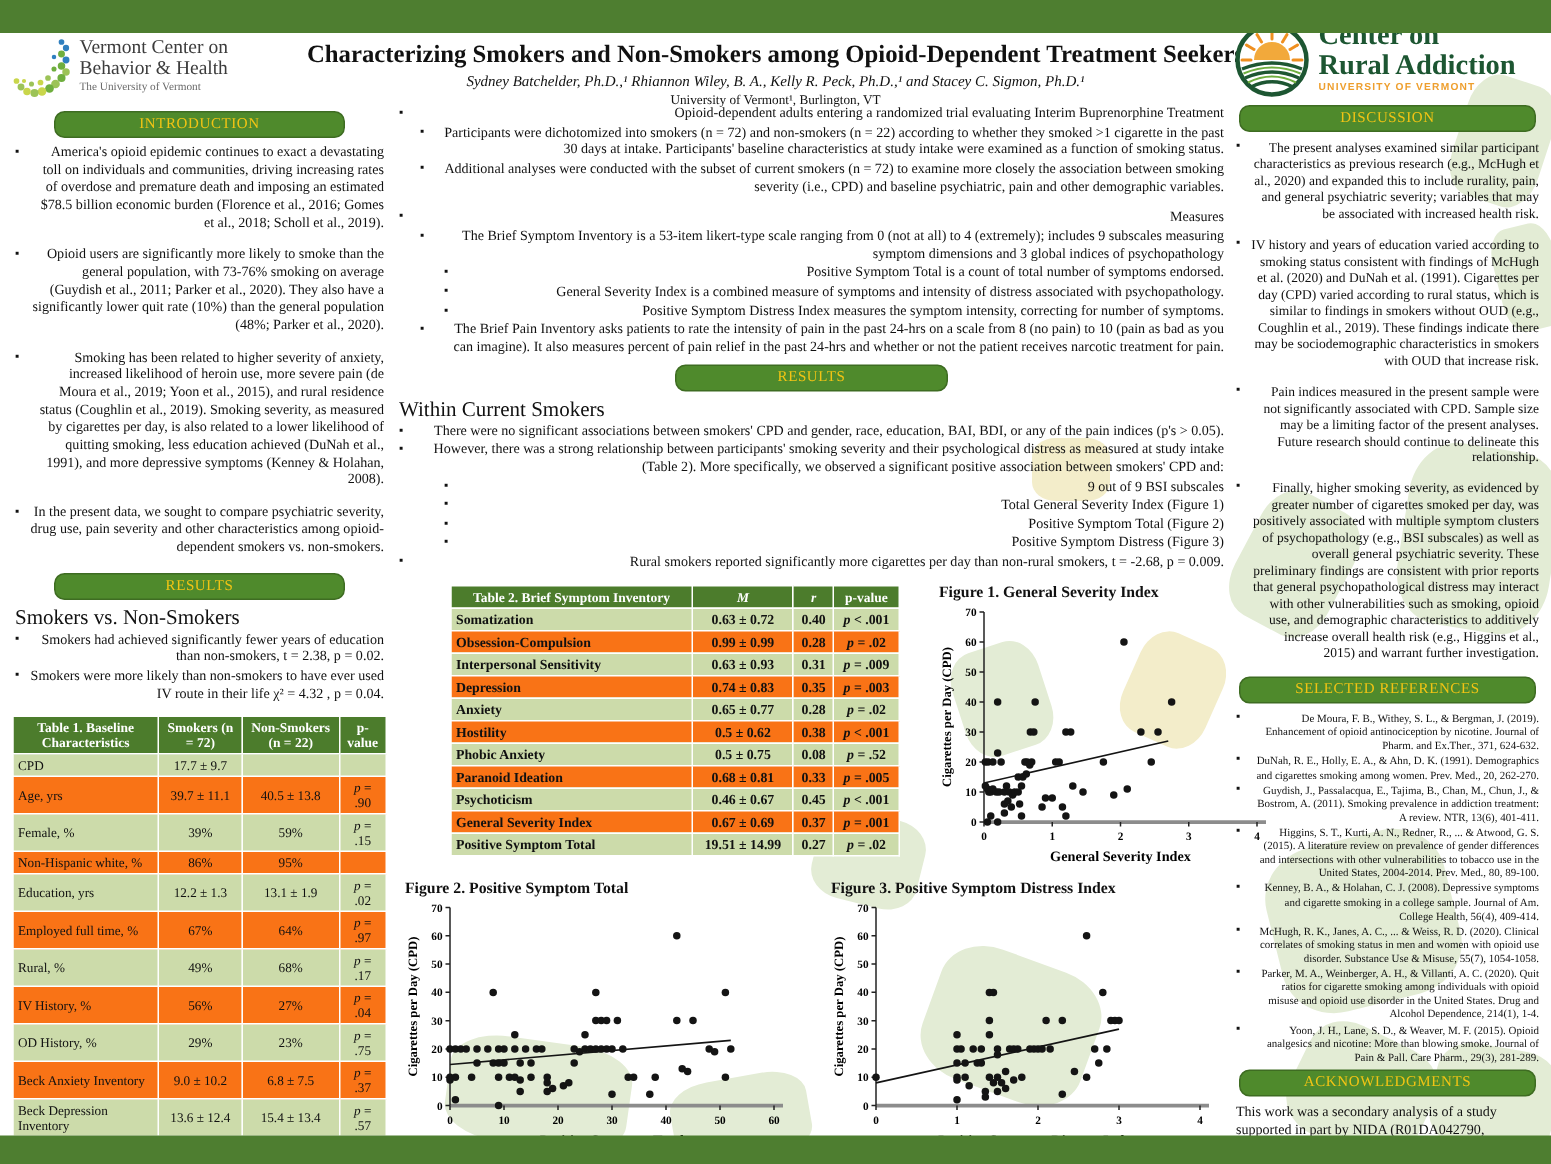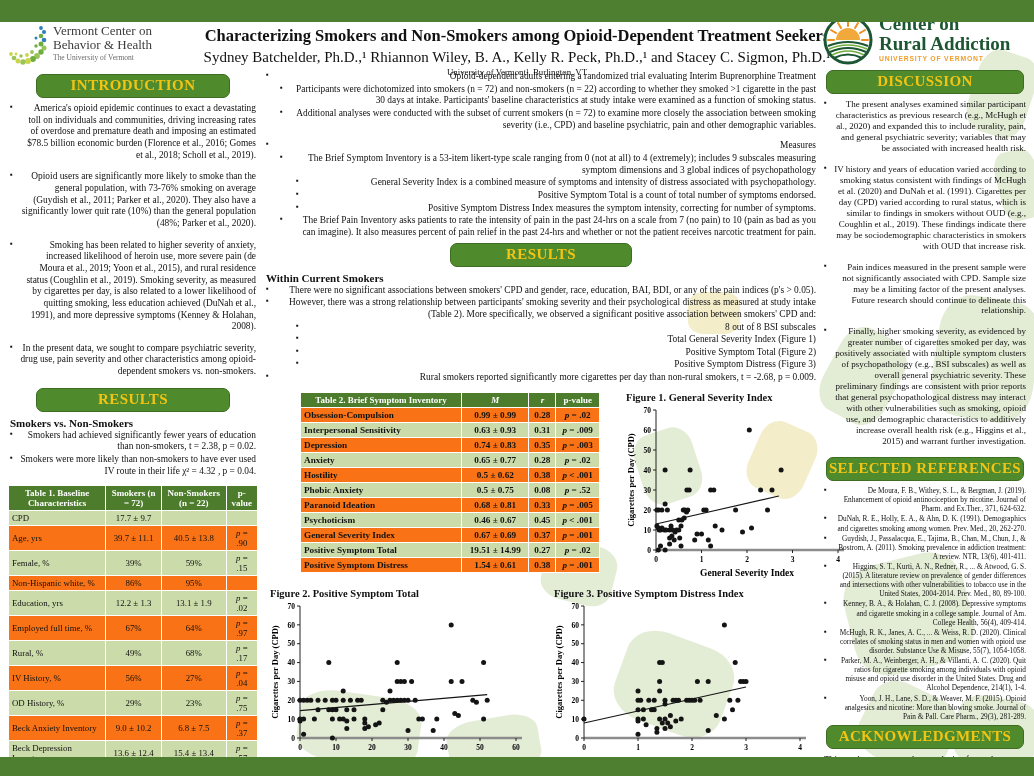--- a/index.html
+++ b/index.html
@@ -9,28 +9,28 @@
   .bar.top{top:0;height:22px}
   .bar.bottom{bottom:0;height:19px}
   .blob{position:absolute;z-index:0;background:#e3ecd5;border-radius:30%}
   .blob.yellow{background:#f3edca}
   .col{position:absolute;z-index:2}
   .col-left{left:8px;top:24px;width:250px}
   .col-mid{left:264px;top:70px;width:554px}
   .col-right{left:822px;top:14px;width:206px}
   .title-block{position:absolute;left:200px;right:200px;top:27px;text-align:center;z-index:2}
   .title-block h1{margin:0;font-size:16.5px;font-weight:bold;line-height:1.15}
-  .authors{font-size:15px;margin-top:3px}
+  .authors{font-size:10px;font-style:italic;margin-top:3px}
   .affiliation{font-size:8.8px;margin-top:1px}
-  .sec-h{background:#4f8a2c;color:#f2c414;font-weight:bold;text-align:center;
-         border-radius:7px;font-size:15px;padding:2px 0 3px;letter-spacing:.4px;
+  .sec-h{background:#4f8a2c;color:#f2c414;font-weight:normal;text-align:center;
+         border-radius:7px;font-size:10px;padding:2px 0 3px;letter-spacing:.4px;
          margin:6px 28px 5px;border:1px solid #3e6c22}
   .col-mid .sec-h{width:180px;margin:4px auto 5px}
   .col-right .sec-h{margin:4px 4px 5px}
-  .subhead{font-weight:bold;font-size:11px;margin:2px 2px 1px}
+  .subhead{font-weight:normal;font-size:14px;margin:2px 2px 1px}
   .list{margin:0 2px}
   .li{position:relative;padding-left:10px;font-size:9.4px;line-height:1.24;margin:1px 0;text-align:right}
   .li::before{content:"▪";position:absolute;left:0;top:-1px;font-size:8px}
   .li.lv2{margin-left:14px}
   .li.lv3{margin-left:30px}
   .li.gap{margin-top:9px}
   .spaced .li.lv1{margin-bottom:10px}
   .col-right .li{font-size:9px;line-height:1.22}
   .refs .li{font-size:7.3px;line-height:1.25;margin-bottom:1px}
   .ack-text{font-size:9.4px;line-height:1.3;margin:2px 2px}
@@ -222,48 +222,54 @@
     </table>
 </div>
 
 <div class="col col-mid">
   <div class="list">
       <div class="li lv1">Opioid-dependent adults entering a randomized trial evaluating Interim Buprenorphine Treatment</div>
       <div class="li lv2">Participants were dichotomized into smokers (n = 72) and non-smokers (n = 22) according to whether they smoked &gt;1 cigarette in the past 30 days at intake. Participants' baseline characteristics at study intake were examined as a function of smoking status.</div>
       <div class="li lv2">Additional analyses were conducted with the subset of current smokers (n = 72) to examine more closely the association between smoking severity (i.e., CPD) and baseline psychiatric, pain and other demographic variables.</div>
       <div class="li lv1 gap">Measures</div>
       <div class="li lv2">The Brief Symptom Inventory is a 53-item likert-type scale ranging from 0 (not at all) to 4 (extremely); includes 9 subscales measuring symptom dimensions and 3 global indices of psychopathology</div>
+      <div class="li lv3">Positive Symptom Total is a count of total number of symptoms endorsed.</div>
       <div class="li lv3">General Severity Index is a combined measure of symptoms and intensity of distress associated with psychopathology.</div>
-      <div class="li lv3">Positive Symptom Total is a count of total number of symptoms endorsed.</div>
       <div class="li lv3">Positive Symptom Distress Index measures the symptom intensity, correcting for number of symptoms.</div>
-      <div class="li lv2">The Brief Pain Inventory asks patients to rate the intensity of pain in the past 24-hrs on a scale from 7 (no pain) to 10 (pain as bad as you can imagine).  It also measures percent of pain relief in the past 24-hrs and whether or not the patient receives narcotic treatment for pain.</div>
+      <div class="li lv2">The Brief Pain Inventory asks patients to rate the intensity of pain in the past 24-hrs on a scale from 8 (no pain) to 10 (pain as bad as you can imagine).  It also measures percent of pain relief in the past 24-hrs and whether or not the patient receives narcotic treatment for pain.</div>
     </div>
 
   <div class="sec-h">RESULTS</div>
   <div class="subhead">Within Current Smokers</div>
   <div class="list">
       <div class="li lv1">There were no significant associations between smokers' CPD and gender, race, education, BAI, BDI, or any of the pain indices (p's &gt; 0.05).</div>
       <div class="li lv1">However, there was a strong relationship between participants' smoking severity and their psychological distress as measured at study intake (Table 2). More specifically, we observed a significant positive association between smokers' CPD and:</div>
-      <div class="li lv3">8 out of 8 BSI subscales</div>
+      <div class="li lv3">9 out of 9 BSI subscales</div>
       <div class="li lv3">Total General Severity Index (Figure 1)</div>
       <div class="li lv3">Positive Symptom Total (Figure 2)</div>
       <div class="li lv3">Positive Symptom Distress (Figure 3)</div>
       <div class="li lv1">Rural smokers reported significantly more cigarettes per day than non-rural smokers, t = -2.68, p = 0.009.</div>
     </div>
 
   <div class="mid-row">
     <div style="margin-left:36px">
       <table id="table2">
           <tbody>
             <tr>
               <th>Table 2. Brief Symptom Inventory</th>
               <th>M</th>
               <th>r</th>
               <th>p-value</th>
             </tr>
+            <tr class="alt0 b">
+              <td>Somatization</td>
+              <td class="">0.63 ± 0.72</td>
+              <td class="">0.40</td>
+              <td class="pv"><i>p</i> &lt; .001</td>
+            </tr>
             <tr class="alt1 b">
               <td>Obsession-Compulsion</td>
               <td class="">0.99 ± 0.99</td>
               <td class="">0.28</td>
               <td class="pv"><i>p</i> = .02</td>
             </tr>
             <tr class="alt0 b">
               <td>Interpersonal Sensitivity</td>
               <td class="">0.63 ± 0.93</td>
               <td class="">0.31</td>
@@ -309,26 +315,20 @@
               <td>General Severity Index</td>
               <td class="">0.67 ± 0.69</td>
               <td class="">0.37</td>
               <td class="pv"><i>p</i> = .001</td>
             </tr>
             <tr class="alt0 b">
               <td>Positive Symptom Total</td>
               <td class="">19.51 ± 14.99</td>
               <td class="">0.27</td>
               <td class="pv"><i>p</i> = .02</td>
-            </tr>
-            <tr class="alt1 b">
-              <td>Positive Symptom Distress</td>
-              <td class="">1.54 ± 0.61</td>
-              <td class="">0.38</td>
-              <td class="pv"><i>p</i> = .001</td>
             </tr>
           </tbody>
         </table>
     </div>
     <div class="figure f1">
       <div class="figcap">Figure 1. General Severity Index</div>
       <svg id="fig1" width="224" height="176">
           <line x1="30" y1="146" x2="218" y2="146" stroke="#8c8c8c" stroke-width="2.5"></line>
           <line x1="30" y1="6" x2="30" y2="146" stroke="#222" stroke-width="1"></line>
           <line x1="30" y1="146" x2="30" y2="149" stroke="#222"></line>

